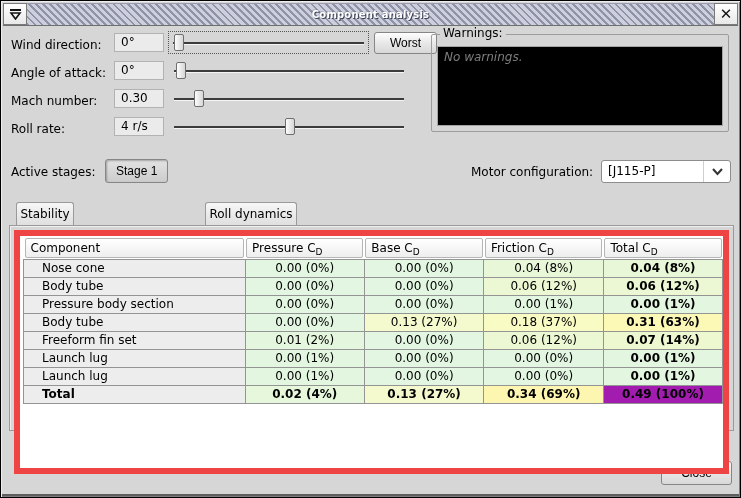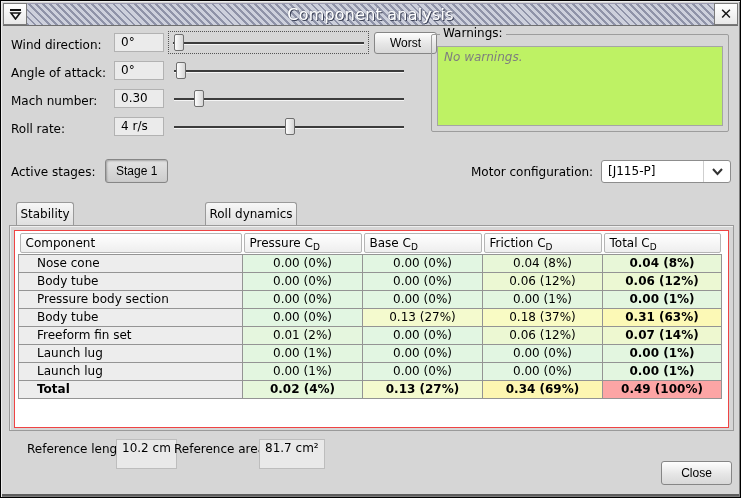--- a/index.html
+++ b/index.html
@@ -9,43 +9,43 @@
     font-family:"DejaVu Sans","Liberation Sans",sans-serif; font-size:12px; color:#000;
     background:#d6d6d6; border:1px solid #000;
     box-shadow: inset 1px 1px 0 #ededed, inset -1px -1px 0 #7d7d7d, inset 0 -3px 0 #5e5e5e;
   }
   
   .titlebar { position:absolute; left:2px; top:2px; right:2px; height:23px; display:flex; border-bottom:1px solid #6f6f6f; }
   .tb-btn { width:24px; height:100%; background:linear-gradient(#ffffff,#e8e8e8); border:1px solid #7a7a7a; display:flex; align-items:center; justify-content:center; cursor:pointer; }
   .tb-title { flex:1; position:relative; border-top:1px solid #9a9ab0; 
     background: repeating-linear-gradient(45deg,#8f93a8 0 2px,#cdd0dc 2px 5px);
     display:flex; align-items:center; justify-content:center; }
-  .tb-title span { font-weight:normal; font-size:16px; color:#ffffff; text-shadow:1px 1px 0 #3c4257, -1px -1px 0 #3c425733; letter-spacing:0.2px; }
+  .tb-title span { font-weight:bold; font-size:10px; color:#ffffff; text-shadow:1px 1px 0 #3c4257, -1px -1px 0 #3c425733; letter-spacing:0.2px; }
   .close-x { font-size:15px; font-weight:bold; color:#111; line-height:1; }
   
   .lbl { position:absolute; white-space:nowrap; }
   .valbox { position:absolute; left:113px; width:50px; height:19px; background:#ebebeb; border:1px solid #b2b2b2; padding:1px 0 0 6px; }
   .slider { position:absolute; height:23px; border:1px dotted transparent; }
   .slider.focused { border-color:#555; }
   .slider .track { position:absolute; left:4px; right:4px; top:10px; height:2px; background:#3c3c3c; box-shadow:0 1px 0 #f5f5f5; }
   .slider .thumb { position:absolute; top:2px; width:10px; height:17px; background:linear-gradient(90deg,#fdfdfd,#d6d6d6); border:1px solid #6f6f6f; border-radius:2px; }
   .btn { background:linear-gradient(#fefefe,#e6e6e6 55%,#d8d8d8); border:1px solid #868686; border-radius:3px; text-align:center; cursor:pointer; font-size:12px; padding:2px 8px 3px; }
   .toggle-on { background:linear-gradient(#e3e3e3,#cccccc); box-shadow:inset 1px 1px 2px rgba(0,0,0,.28); }
   .group { position:absolute; border:1px solid #9d9d9d; border-radius:2px; }
   .group > .legend { position:absolute; top:-9px; left:8px; background:#d6d6d6; padding:0 3px; }
-  .warn-list { position:absolute; left:5px; right:5px; top:11px; bottom:5px; background:#bef264; border:1px solid #a5a5a5; color:#7e7e7e; font-style:italic; padding:3px 6px; }
+  .warn-list { position:absolute; left:5px; right:5px; top:11px; bottom:5px; background:#000000; border:1px solid #a5a5a5; color:#7e7e7e; font-style:italic; padding:3px 6px; }
   .combo { position:absolute; background:#fff; border:1px solid #8d8d8d; border-radius:3px; display:flex; cursor:pointer; }
   .combo .txt { flex:1; padding:3px 0 0 6px; }
   .combo .arrow { width:27px; display:flex; align-items:center; justify-content:center; border-left:1px solid #cfcfcf; }
   
   .tab { position:absolute; top:201px; height:24px; line-height:23px; text-align:center; background:linear-gradient(#f7f7f7,#dedede); border:1px solid #9a9a9a; border-bottom:none; border-radius:3px 3px 0 0; cursor:pointer; z-index:2; }
   .tab.selected { top:197px; height:28px; line-height:31px; background:linear-gradient(#ededed,#d9d9d9); z-index:4; }
   .tab.selected::before { content:""; position:absolute; left:-1px; right:-1px; top:-1px; height:5px; border-radius:3px 3px 0 0; background:linear-gradient(#8fa9d6,#5b7cb8); border:1px solid #46639a; }
   .tab-panel { position:absolute; left:8px; top:224px; width:725px; height:206px; background:#d6d6d6; border:1px solid #9a9a9a; box-shadow:inset 1px 1px 0 #efefef; z-index:3; }
-  .scrollpane { position:absolute; left:4px; top:4px; width:715px; height:198px; background:#ffffff; border:1px solid #ef4444; overflow:hidden; }
+  .scrollpane { position:absolute; left:4px; top:4px; width:715px; height:244px; background:#ffffff; border:6px solid #ef4444; overflow:hidden; }
   
   table.drag { border-collapse:collapse; position:absolute; left:3px; top:1px; table-layout:fixed; }
   table.drag col.c0{width:224px} table.drag col.c1{width:120px} table.drag col.c2{width:120px} table.drag col.c3{width:120px} table.drag col.c4{width:119px}
   table.drag th { padding:0; height:22px; font-weight:normal; }
   .hbtn { margin:0 1px; height:20px; line-height:19px; text-align:left; padding:0 5px; background:linear-gradient(#ffffff,#eeeeee); border:1px solid #b5b5b5; border-radius:2px; overflow:hidden; white-space:nowrap; }
   .hbtn sub { font-size:9px; }
   table.drag td { height:18px; border:1px solid #949494; padding:0 18px; overflow:hidden; white-space:nowrap; }
   td.comp { background:#ededed; text-align:left; }
   td.num { text-align:center; }
   .b { font-weight:bold; }
@@ -201,21 +201,21 @@
               <td class="num" style="background: rgb(227, 246, 224);">0.00 (1%)</td>
               <td class="num" style="background: rgb(226, 246, 226);">0.00 (0%)</td>
               <td class="num" style="background: rgb(226, 246, 226);">0.00 (0%)</td>
               <td class="num b" style="background: rgb(227, 246, 224);">0.00 (1%)</td>
             </tr>
             <tr>
               <td class="comp b">Total</td>
               <td class="num b" style="background: rgb(230, 247, 219);">0.02 (4%)</td>
               <td class="num b" style="background: rgb(244, 250, 206);">0.13 (27%)</td>
               <td class="num b" style="background: rgb(253, 246, 177);">0.34 (69%)</td>
-              <td class="num b" style="background: #fca5a5;">0.49 (100%)</td>
+              <td class="num b" style="background: #a21caf;">0.49 (100%)</td>
             </tr>
           </tbody>
       </table>
     </div>
   </div>
 
   <span class="lbl" style="left:26px;top:441px">Reference length:</span>
   <div class="refbox" style="left:115px;top:438px">10.2 cm</div>
   <span class="lbl" style="left:173px;top:441px">Reference area:</span>
   <div class="refbox" style="left:258px;top:438px">81.7 cm²</div>

